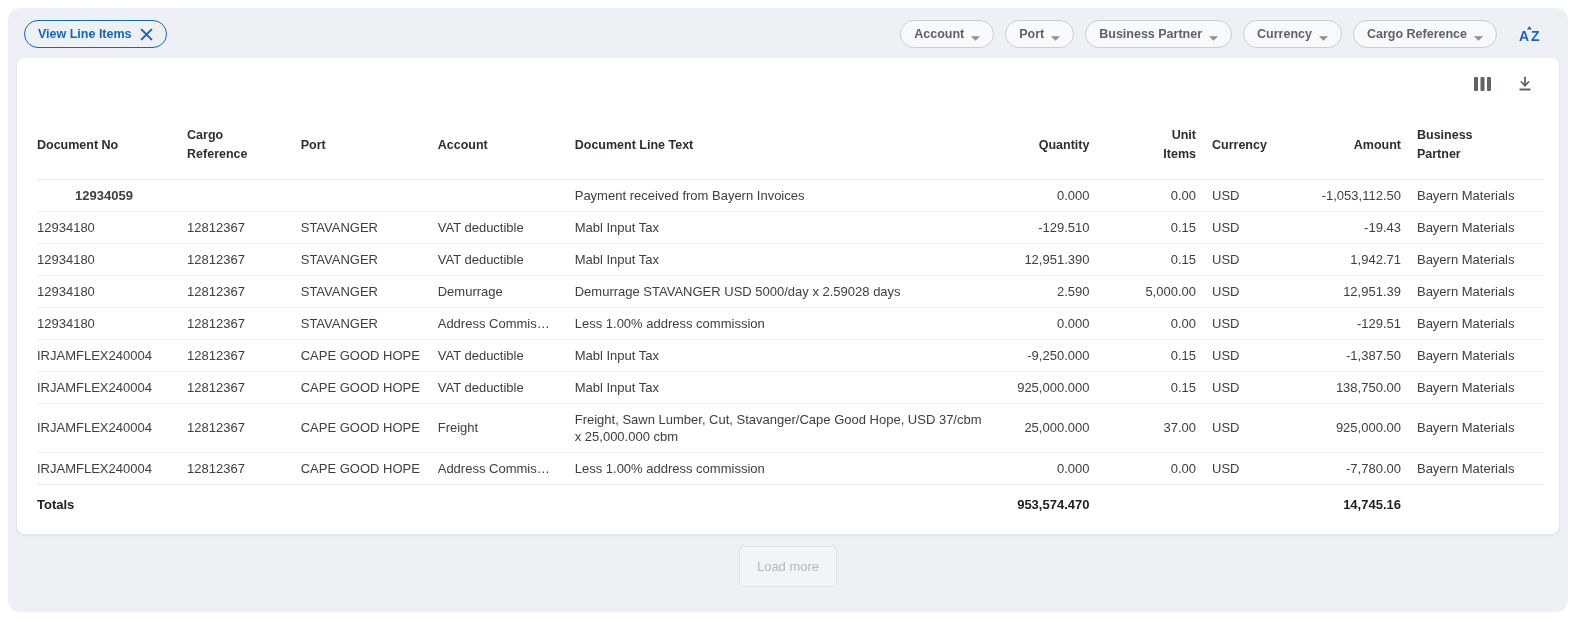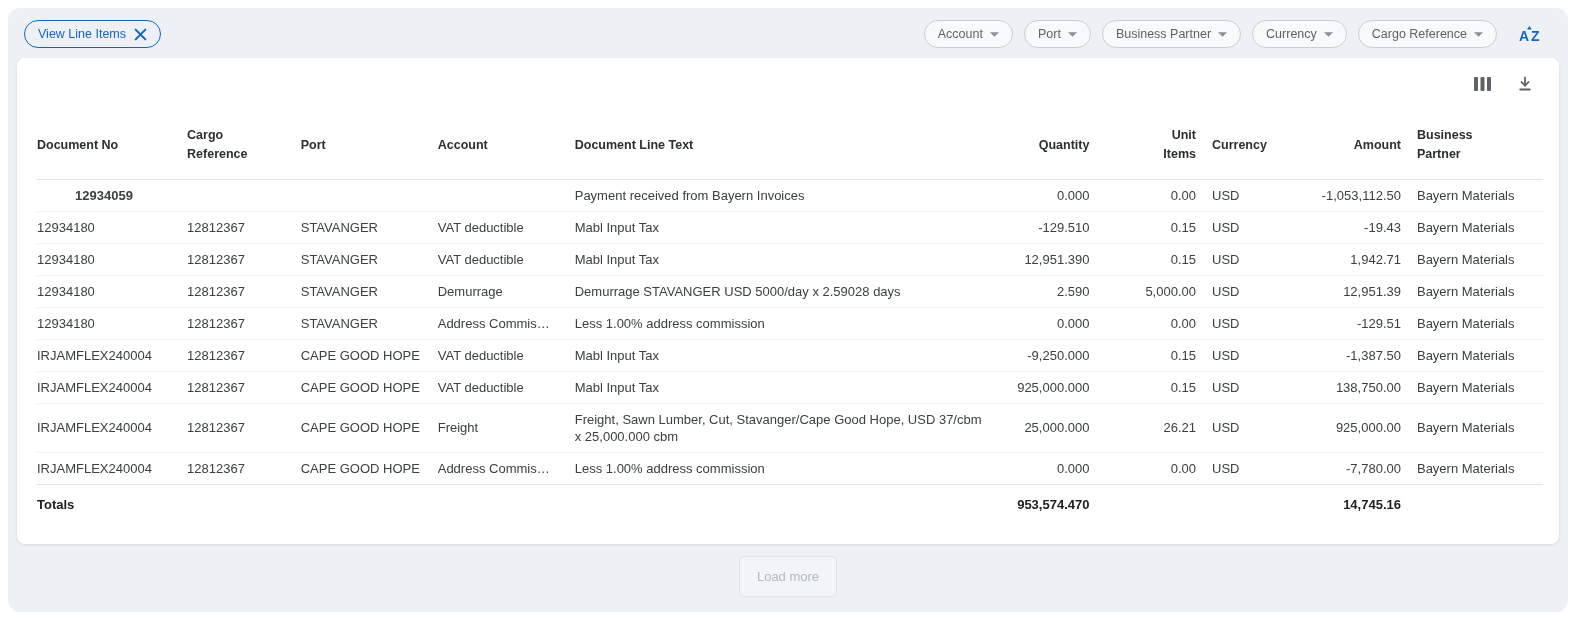--- a/index.html
+++ b/index.html
@@ -34,26 +34,26 @@
     padding: 4px; display: flex; align-items: center;
   }
   .toolbar {
     display: flex;
     align-items: center;
     justify-content: space-between;
     padding: 12px 24px 0 16px;
   }
   .chip {
     display: inline-flex;
-    align-items: center;
+    align-items: flex-end;
     gap: 8px;
     border-radius: 16px;
     padding: 6px 13px;
     font-size: 12.5px;
-    font-weight: 400;
+    font-weight: 700;
     cursor: pointer;
     white-space: nowrap;
   }
   .chip-active {
     border: 1.5px solid #1565c0;
     color: #1565c0;
     background: transparent;
   }
   .toolbar-right {
     display: flex;
@@ -68,21 +68,21 @@
   }
   .sort-btn {
     background: none; border: none; cursor: pointer;
     margin-left: 10px; display: flex; align-items: center;
   }
   .card {
     margin: 10px 9px 0;
     background: #ffffff;
     border-radius: 8px;
     box-shadow: 0 1px 3px rgba(60,64,67,0.13);
-    padding: 8px 16px 18px 20px;
+    padding: 8px 16px 8px 20px;
   }
   .card-tools {
     display: flex;
     justify-content: flex-end;
     align-items: center;
     gap: 26px;
     padding: 10px 10px 4px 0;
   }
   .icon-btn { background: none; border: none; cursor: pointer; display: flex; align-items: center; }
   table {
@@ -325,21 +325,21 @@
             <td class="col-amount" style="text-align: right;">138,750.00</td>
             <td class="col-business_partner" style="text-align: left;">Bayern Materials</td>
           </tr>
           <tr>
             <td class="col-document_no" style="text-align: left;">IRJAMFLEX240004</td>
             <td class="col-cargo_reference" style="text-align: left;">12812367</td>
             <td class="col-port" style="text-align: left;">CAPE GOOD HOPE</td>
             <td class="col-account" style="text-align: left;">Freight</td>
             <td class="col-line_text" style="text-align: left;">Freight, Sawn Lumber, Cut, Stavanger/Cape Good Hope, USD 37/cbm x 25,000.000 cbm</td>
             <td class="col-quantity" style="text-align: right;">25,000.000</td>
-            <td class="col-unit_price" style="text-align: right;">26.21</td>
+            <td class="col-unit_price" style="text-align: right;">37.00</td>
             <td class="col-currency" style="text-align: left;">USD</td>
             <td class="col-amount" style="text-align: right;">925,000.00</td>
             <td class="col-business_partner" style="text-align: left;">Bayern Materials</td>
           </tr>
           <tr>
             <td class="col-document_no" style="text-align: left;">IRJAMFLEX240004</td>
             <td class="col-cargo_reference" style="text-align: left;">12812367</td>
             <td class="col-port" style="text-align: left;">CAPE GOOD HOPE</td>
             <td class="col-account" style="text-align: left;">Address Commis…</td>
             <td class="col-line_text" style="text-align: left;">Less 1.00% address commission</td>

